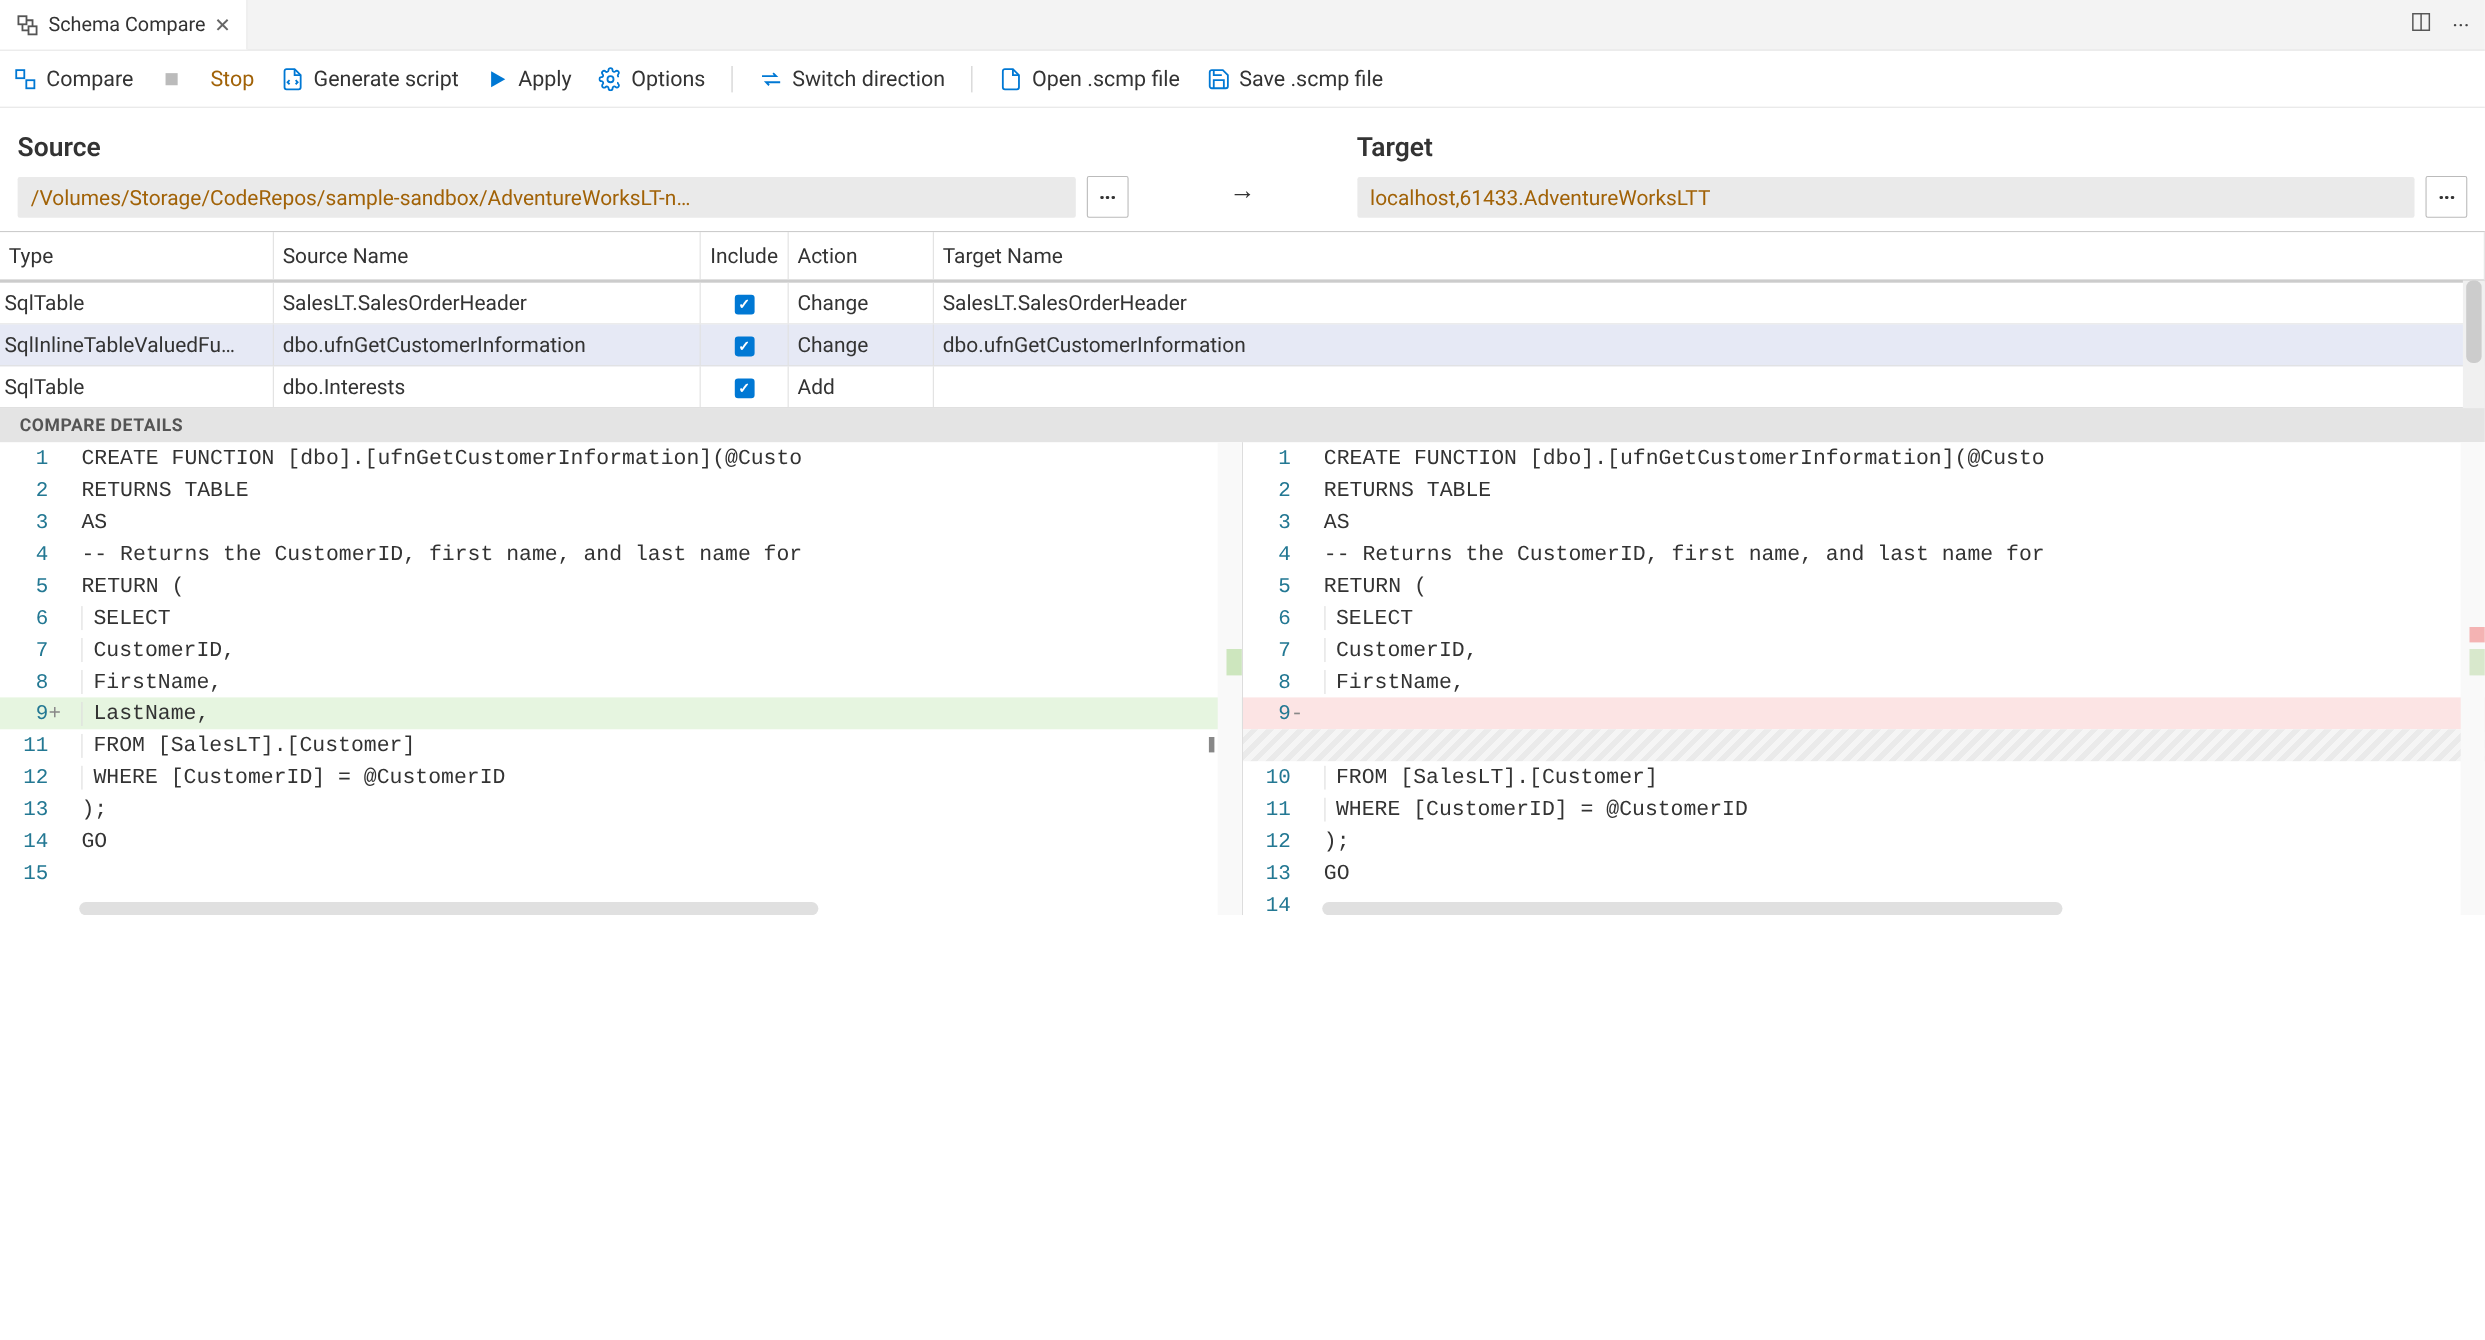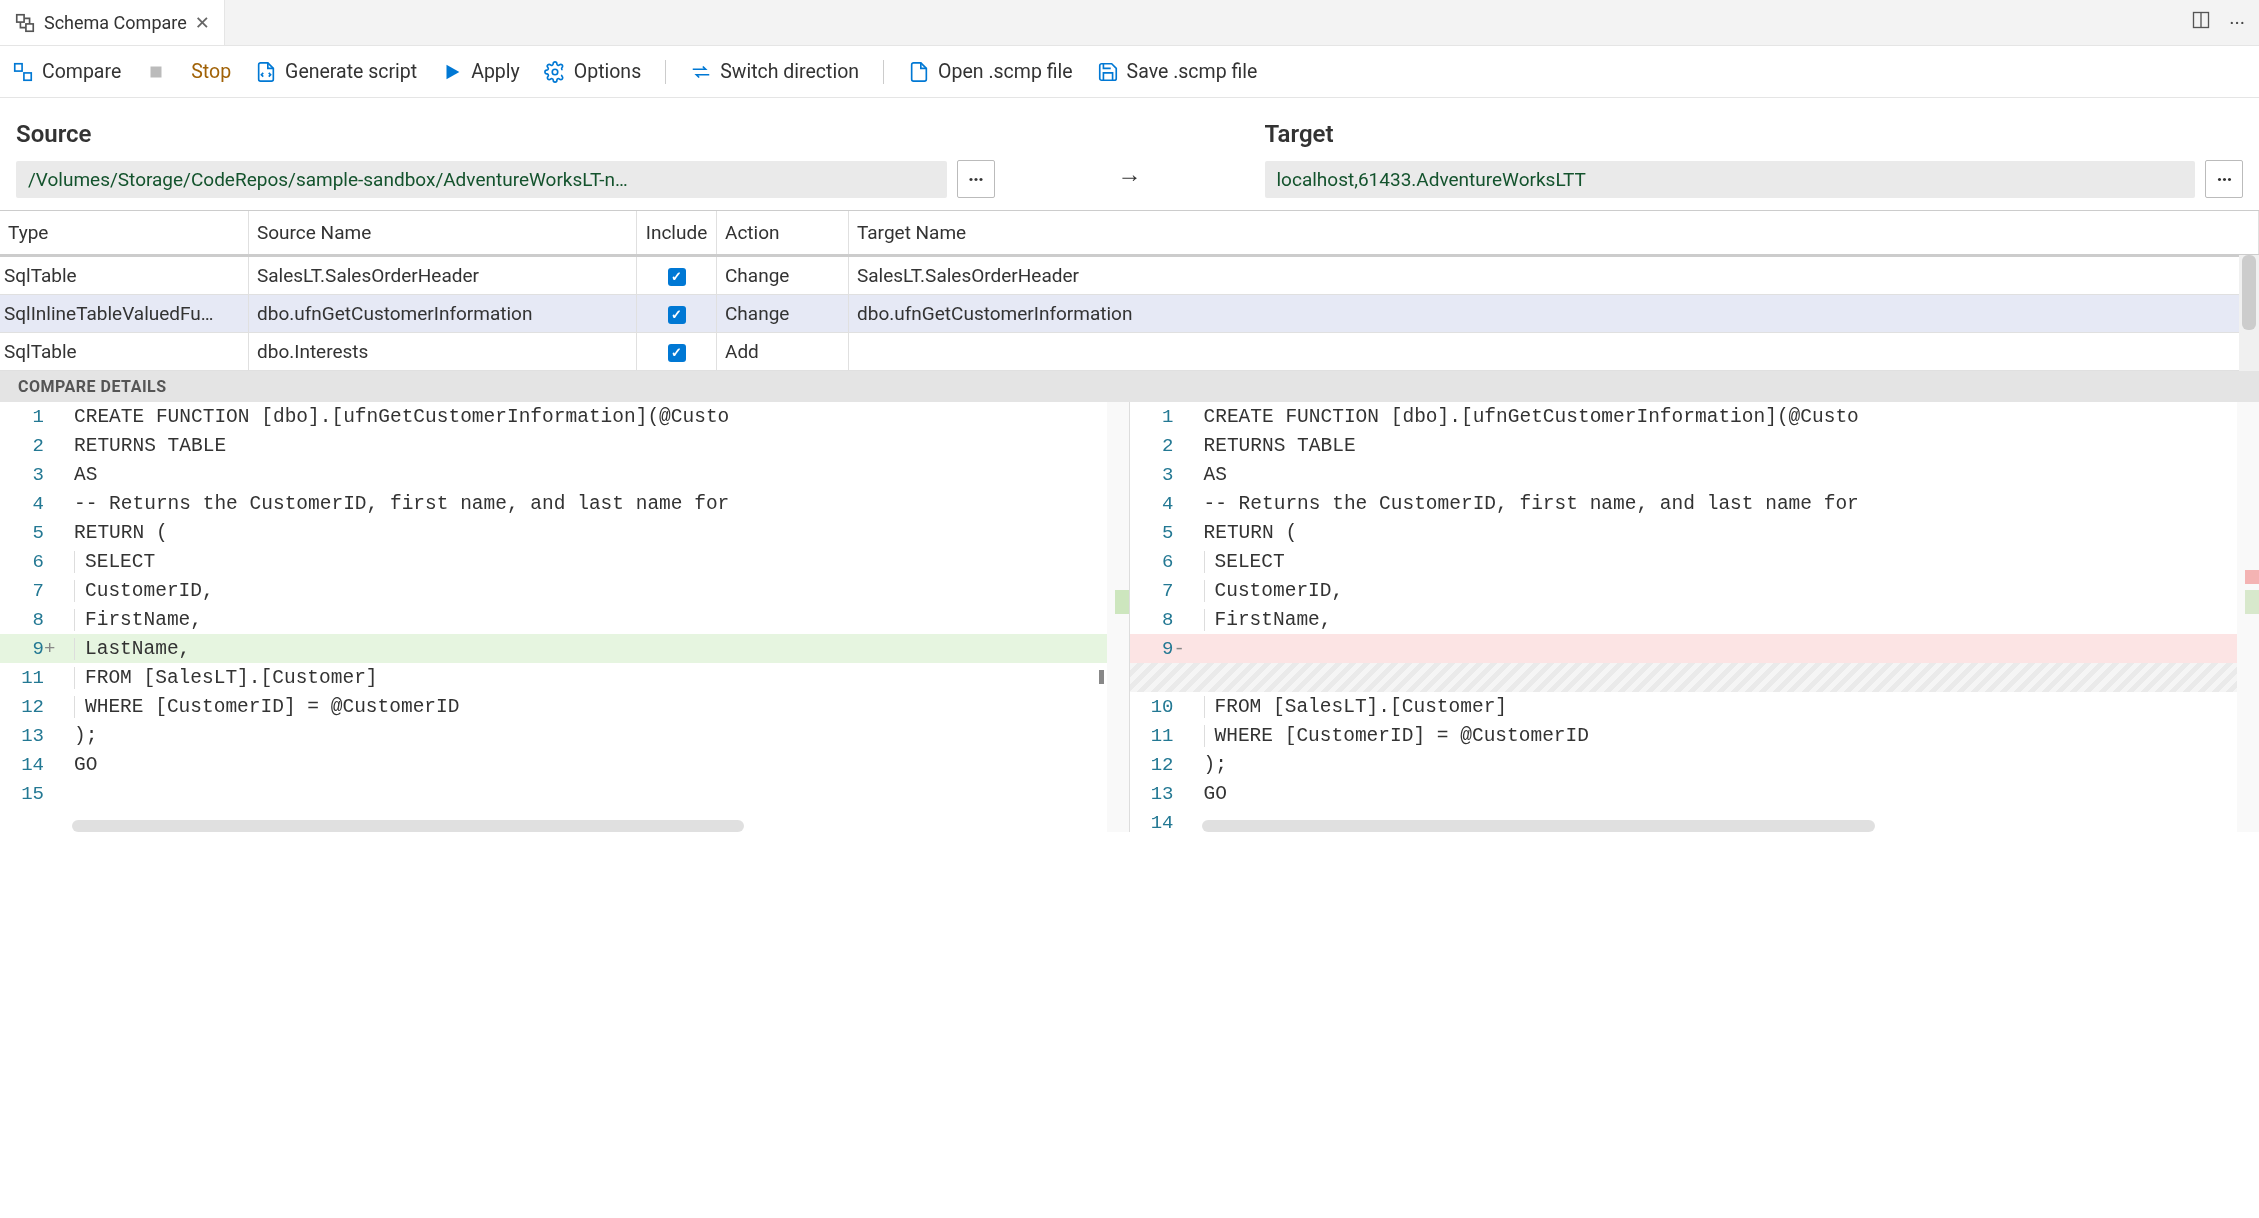--- a/index.html
+++ b/index.html
@@ -87,21 +87,21 @@
       height: 100%;
     }
     .blue-stroke { stroke: #0078d4; }
     .blue-fill { fill: #0078d4; }
     .gray-fill { fill: #bbb; }
     
     .st-header {
       display: flex;
       align-items: flex-end;
       padding: 22px 16px 12px 16px;
-      gap: 111px;
+      gap: 80px;
     }
     .st-col {
       flex: 1;
       display: flex;
       flex-direction: column;
       gap: 12px;
     }
     .st-title {
       font-size: 24px;
       font-weight: 600;
@@ -109,21 +109,21 @@
     .st-row {
       display: flex;
       align-items: center;
       gap: 10px;
     }
     .st-input {
       flex: 1;
       background: #eaeaea;
       padding: 7px 12px;
       font-size: 19px;
-      color: #14532d;
+      color: #a16207;
       white-space: nowrap;
       overflow: hidden;
       text-overflow: ellipsis;
       border-radius: 2px;
     }
     .st-more {
       width: 38px;
       height: 38px;
       border: 1px solid #bbb;
       display: flex;

